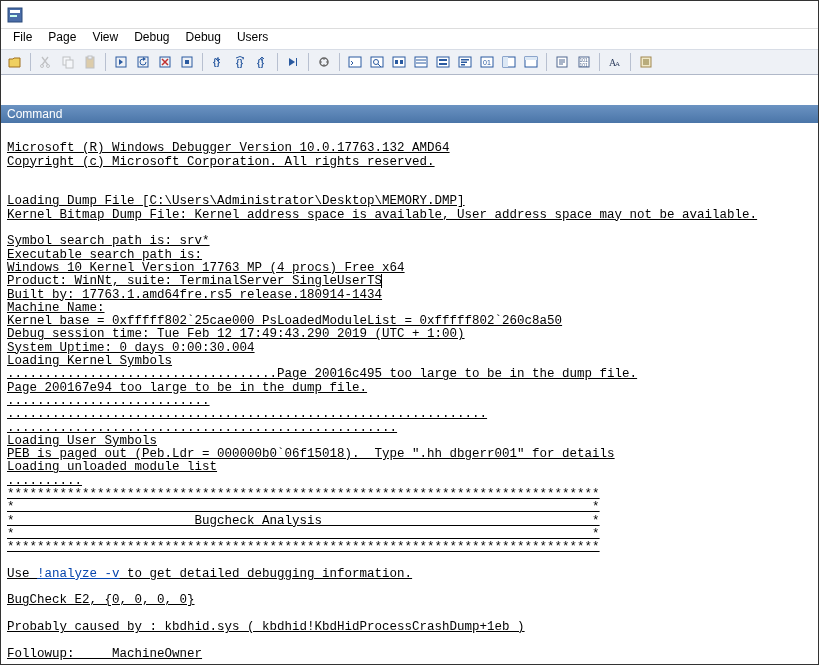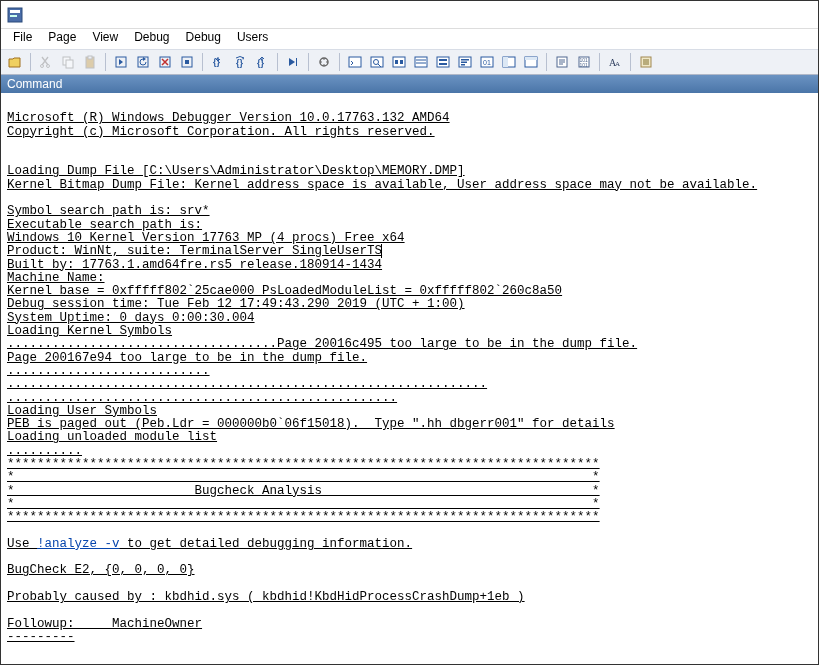--- a/index.html
+++ b/index.html
@@ -61,20 +61,21 @@
     .tb-sep { width: 1px; height: 18px; background: #b8c0d0; margin: 0 3px; }
     .tb-btn.disabled { opacity: 0.45; }
     .panel-header {
       background: #5a84b5;
       background: linear-gradient(to bottom, #6b93c2, #4a75a8);
       color: #fff;
       padding: 2px 6px;
       font-size: 12px;
       height: 18px;
       line-height: 14px;
+      margin-top: 30px;
     }
     .output {
       font-family: "Courier New", monospace;
       font-size: 12.5px;
       line-height: 13.3px;
       padding: 6px 6px;
       white-space: pre;
       overflow: hidden;
       background: #fff;
       height: calc(665px - 28px - 20px - 26px - 18px - 2px);

